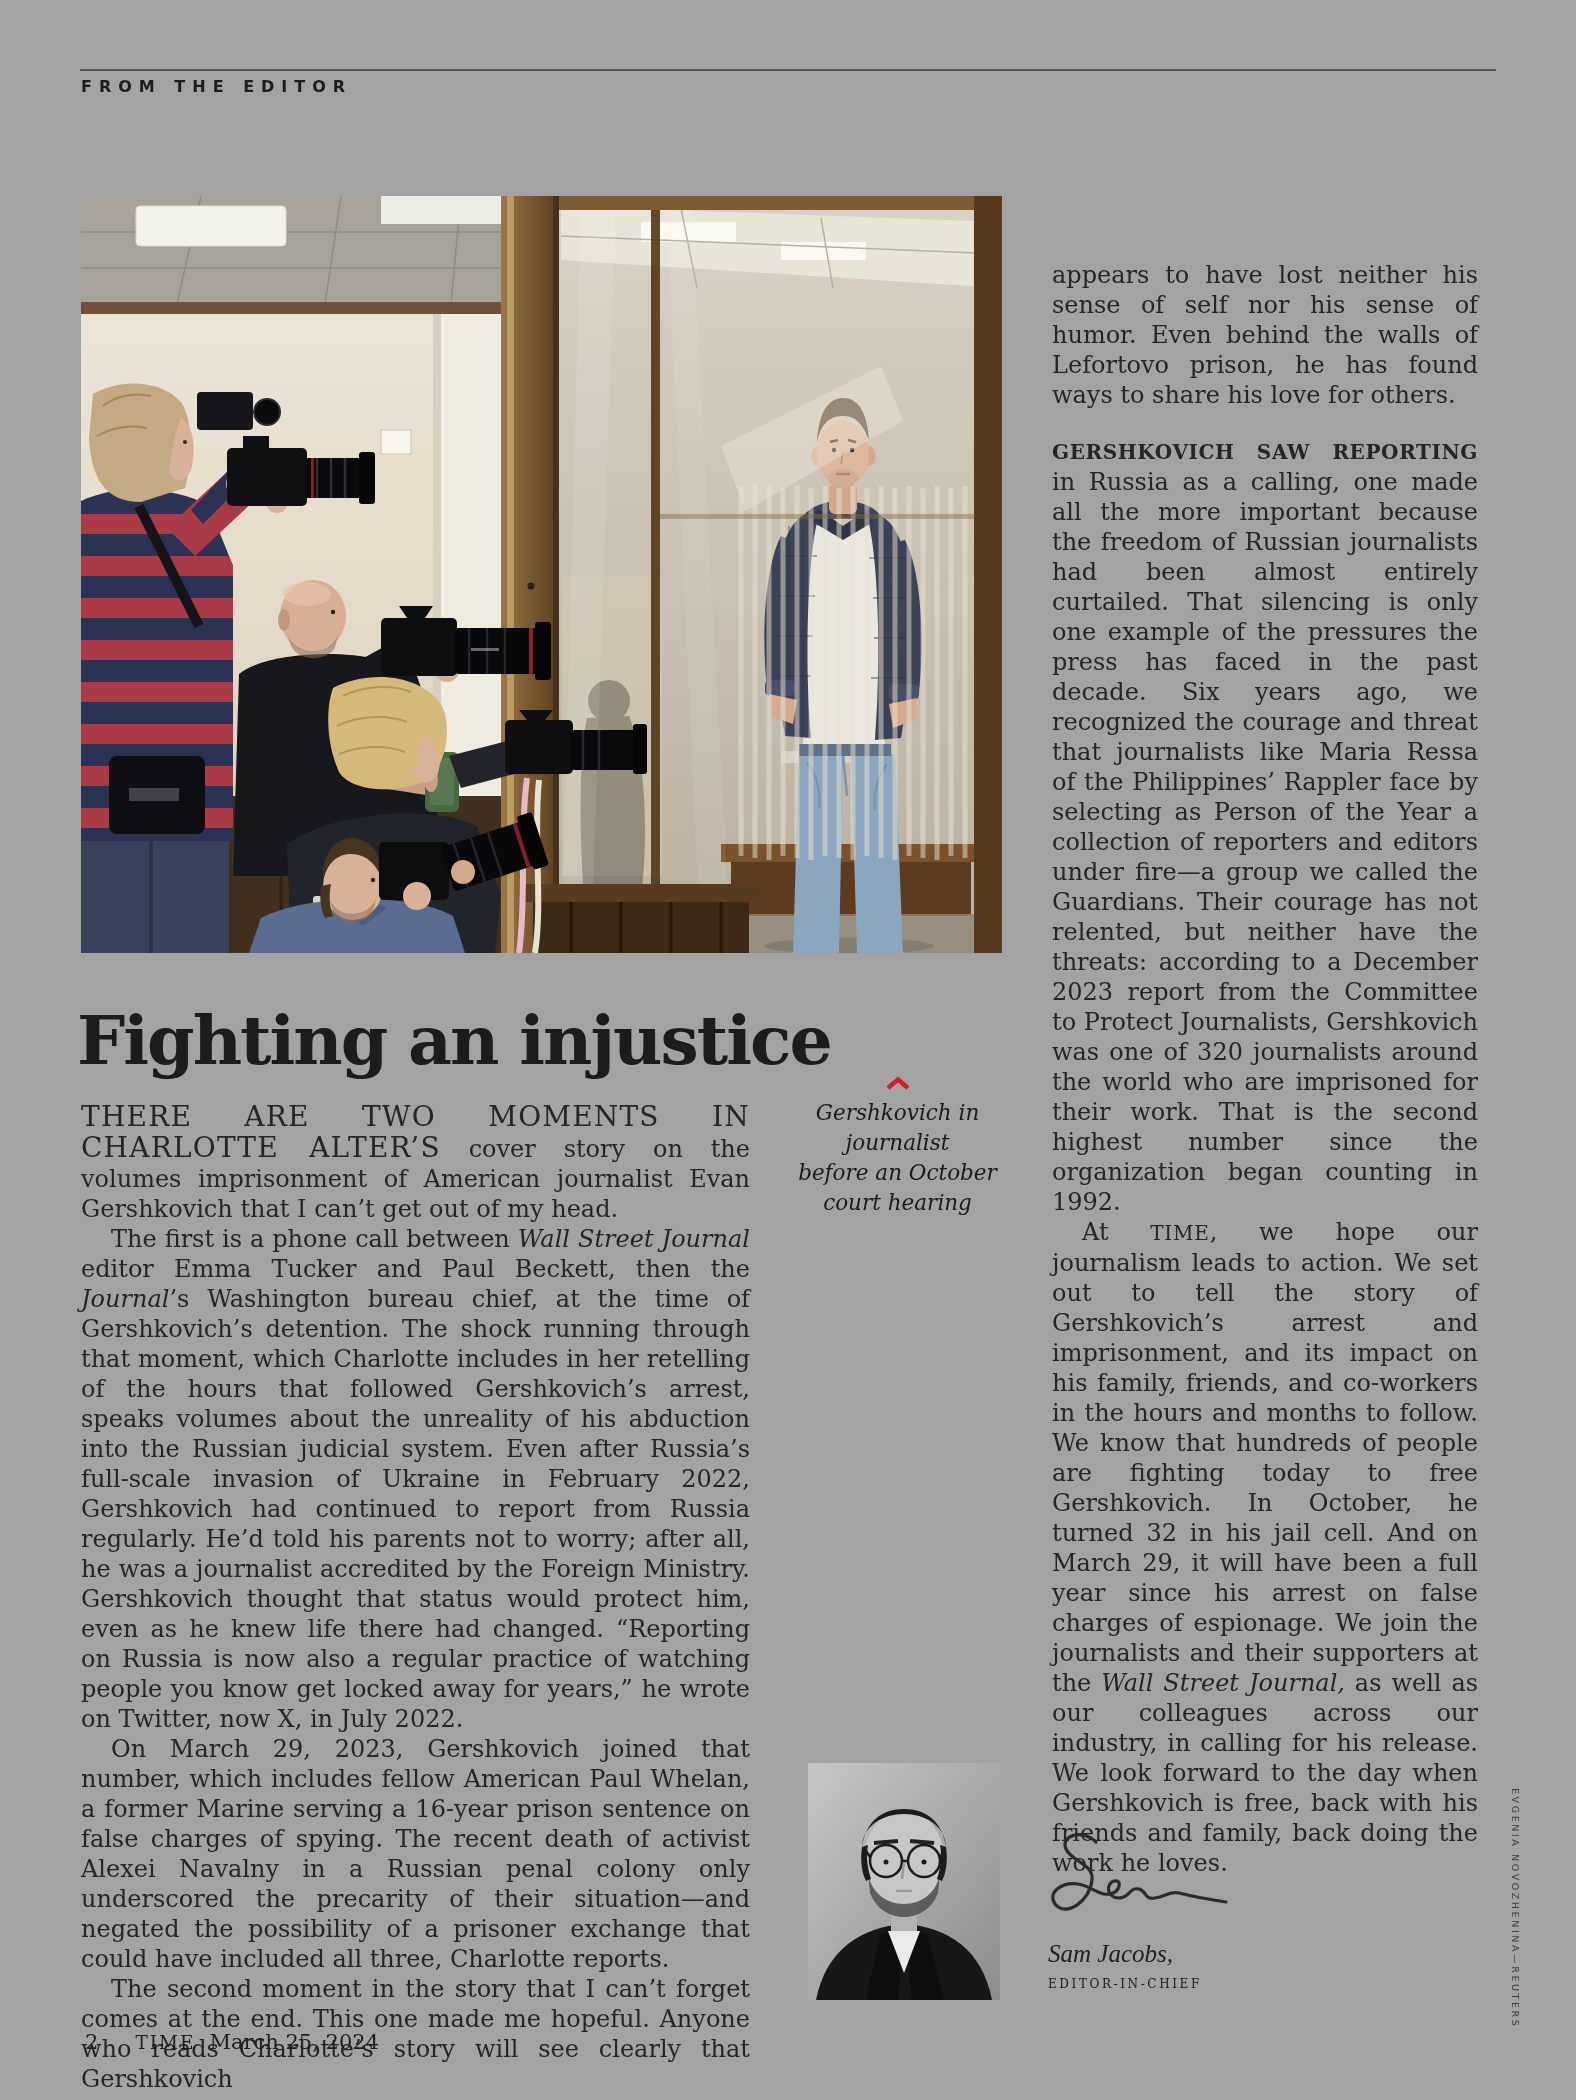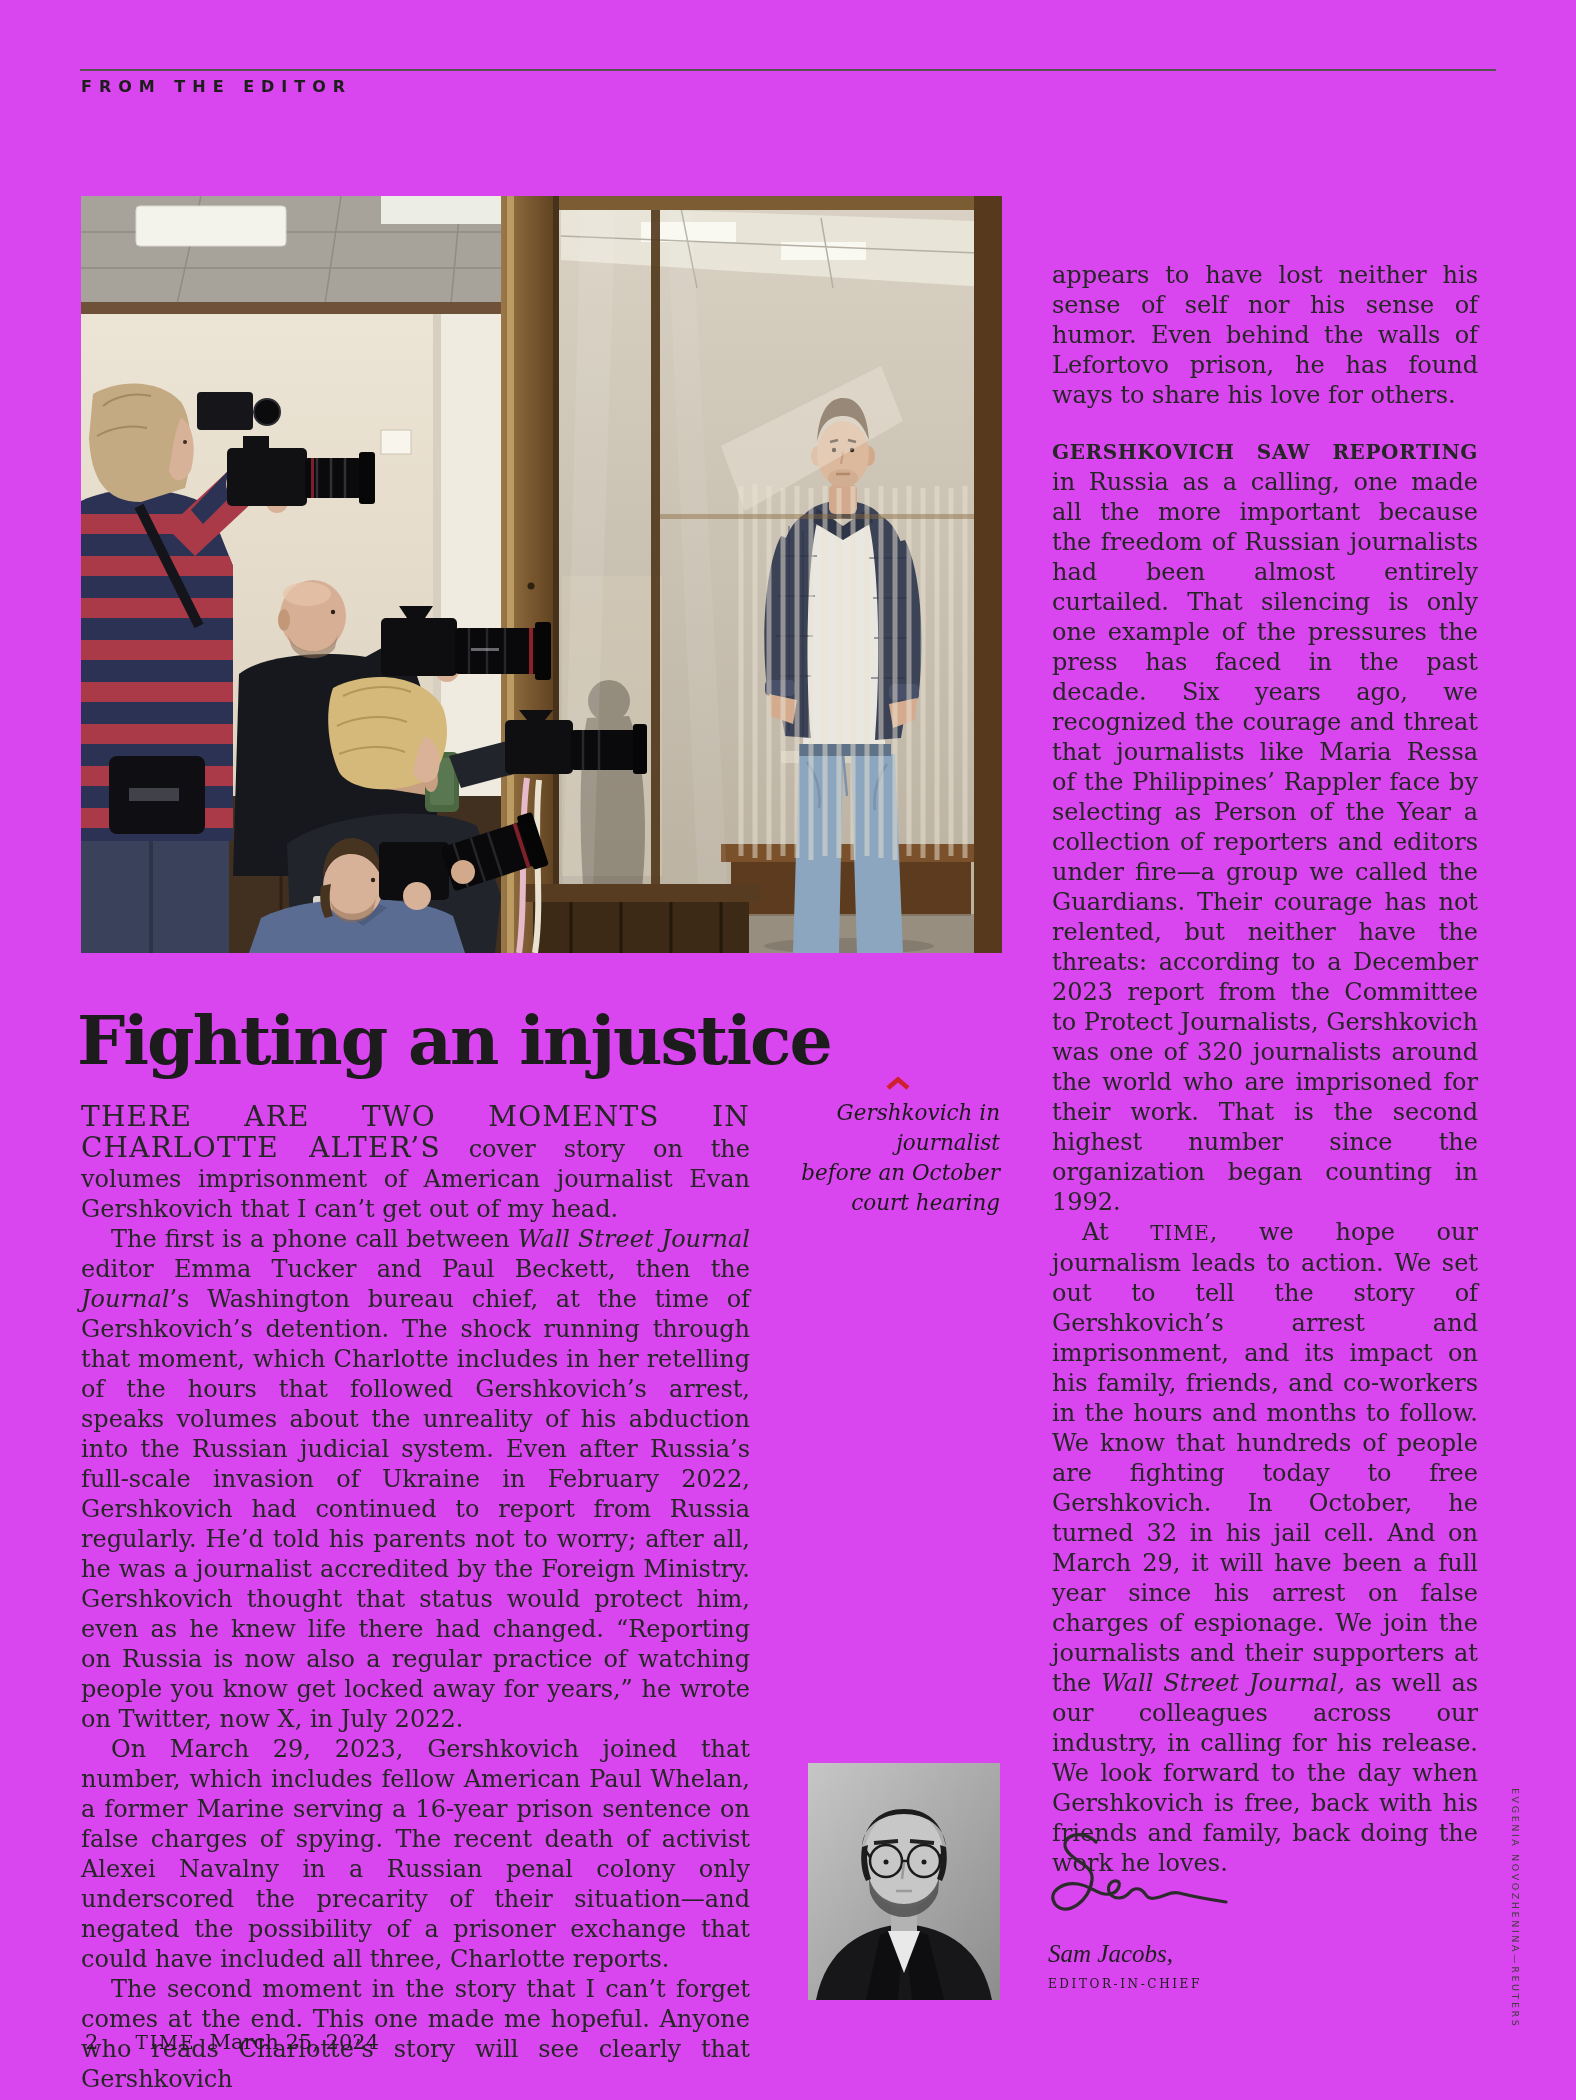--- a/index.html
+++ b/index.html
@@ -1,18 +1,18 @@
 <!DOCTYPE html>
 <html lang="en"><head>
 <meta charset="utf-8">
 <style>
   html,body{margin:0;padding:0;background:#e8e8e8;}
   .page{
     position:relative; width:1576px; height:2100px; margin:0 auto;
-    background:#d946ef; overflow:hidden;
+    background:#a3a3a3; overflow:hidden;
     font-family:"DejaVu Serif","Liberation Serif",serif; color:#262626;
   }
   .top-rule{position:absolute;left:80px;top:69px;width:1416px;height:2px;background:#55544f;}
   .section-label{
     position:absolute;left:81px;top:77px;
     font-family:"DejaVu Sans","Liberation Sans",sans-serif;font-weight:700;
     font-size:16px;letter-spacing:7px;color:#1d1d1b;white-space:nowrap;
   }
   .main-photo{position:absolute;left:81px;top:196px;width:921px;height:757px;}
   .main-photo svg{display:block;width:100%;height:100%;}
@@ -22,21 +22,21 @@
   }
   .col-left{position:absolute;left:81px;top:1102px;width:669px;}
   .col-right{position:absolute;left:1052px;top:260px;width:426px;}
   .para{margin:0;font-size:24px;line-height:30px;text-align:justify;hyphens:auto;}
   .para.indent{text-indent:30px;}
   .para.space{margin-top:26px;}
   .seg-caps{font-size:28px;letter-spacing:1.2px;margin-top:22px;}
   .seg-boldcaps{font-weight:700;font-size:20px;letter-spacing:0.6px;}
   .seg-italic{font-style:italic;}
   .seg-smallcaps{font-size:20px;letter-spacing:0.8px;}
-  .caption{position:absolute;left:795px;top:1076px;width:205px;text-align:right;}
+  .caption{position:absolute;left:795px;top:1076px;width:205px;text-align:center;}
   .caption .caret{height:16px;}
   .caption .caret svg{display:block;margin:0 auto;}
   .caption-text{margin-top:6px;font-style:italic;font-size:21.5px;line-height:30px;color:#1b1b1b;}
   .portrait{position:absolute;left:808px;top:1763px;width:192px;height:237px;}
   .portrait svg{display:block;width:100%;height:100%;}
   .signature{position:absolute;left:1040px;top:1826px;width:205px;height:108px;}
   .signature svg{display:block;width:100%;height:100%;}
   .sig-name{position:absolute;left:1048px;top:1940px;font-style:italic;font-size:25px;color:#202020;font-family:Liberation Serif, serif;}
   .sig-title{position:absolute;left:1048px;top:1977px;font-size:12px;letter-spacing:2.6px;color:#202020;}
   .photo-credit{

